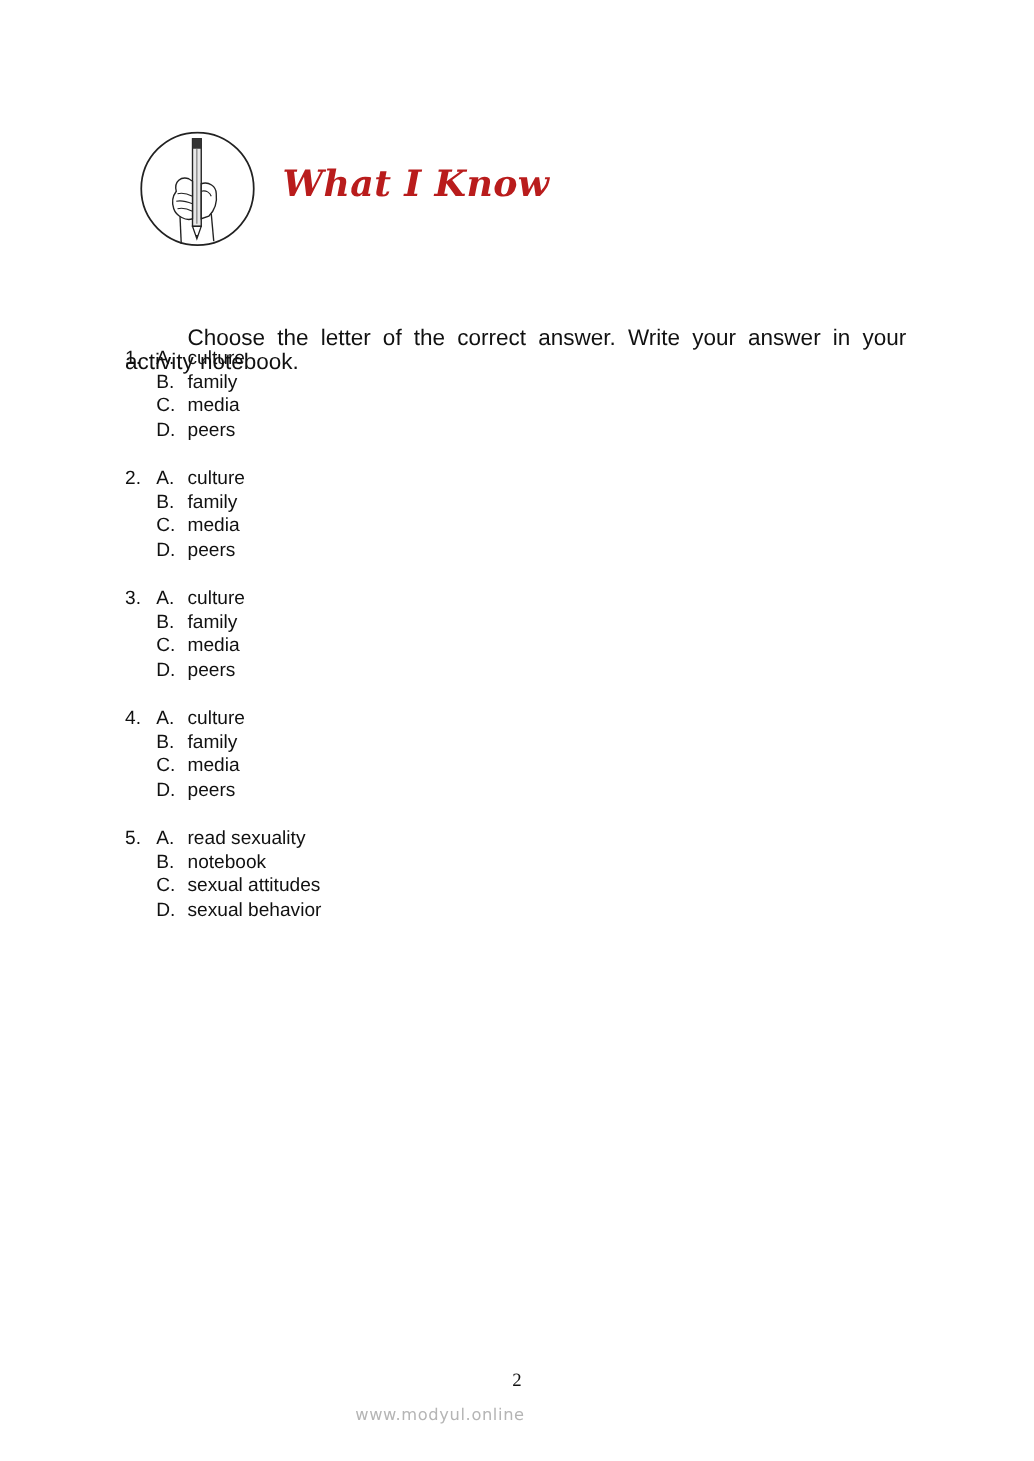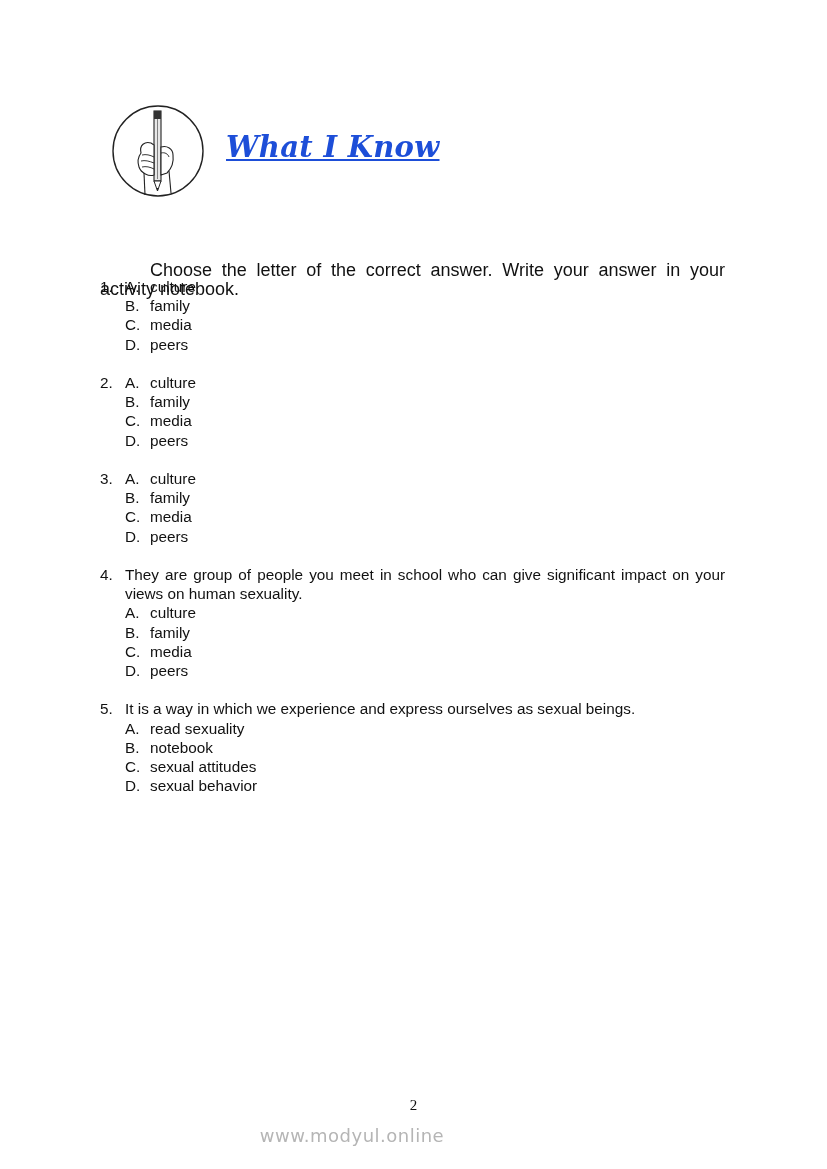--- a/index.html
+++ b/index.html
@@ -1,34 +1,34 @@
 <!DOCTYPE html>
 <html><head>
   <meta charset="utf-8">
   <style>
     html, body { margin: 0; padding: 0; background: #ffffff; }
     body { width: 827px; height: 1169px; position: relative; overflow: hidden;
            font-family: "Liberation Sans", sans-serif; color: #111; }
     .icon-wrap { position: absolute; left: 111px; top: 105px; width: 94px; height: 94px; }
     .title { position: absolute; left: 226px; top: 130px; font-family: "DejaVu Serif", serif;
-             font-weight: bold; font-style: italic; font-size: 29px; color: #1d4ed8; letter-spacing: 0.3px; text-decoration: underline; }
+             font-weight: bold; font-style: italic; font-size: 29px; color: #b91c1c; letter-spacing: 0.3px; }
     .instructions { position: absolute; left: 100px; top: 220px; width: 625px; font-size: 18px;
                     line-height: 19.3px; text-align: justify; margin-top: 41px; }
     .instructions .indent { display: inline-block; width: 50px; }
     .questions { position: absolute; left: 100px; top: 277px; width: 625px; margin: 0; padding: 0; list-style: none; }
     .question { position: relative; font-size: 15.3px; line-height: 19.2px; margin-bottom: 19.2px; }
     .q-num { position: absolute; left: 0; top: 0; width: 25px; }
     .q-text { margin-left: 25px; text-align: justify; }
     .options { margin: 0 0 0 25px; padding: 0; list-style: none; }
     .option { display: flex; }
     .opt-letter { width: 25px; }
     .page-number { position: absolute; left: 0; width: 827px; top: 1097px; text-align: center;
                    font-family: "Liberation Serif", serif; font-size: 15px; color: #111; }
     .watermark { position: absolute; left: 0; width: 704px; top: 1125px; text-align: center;
-                 font-family: "DejaVu Sans", sans-serif; font-size: 18px; color: #b5b5b5; letter-spacing: 0.5px; }
+                 font-family: "DejaVu Sans", sans-serif; font-size: 13px; color: #b5b5b5; letter-spacing: 0.5px; }
   </style>
 </head>
 <body>
 
 <div class="icon-wrap">
   <svg width="94" height="94" viewBox="0 0 94 94" xmlns="http://www.w3.org/2000/svg">
     <circle cx="47" cy="46" r="45" fill="#fff" stroke="#222" stroke-width="1.4"></circle>
 
     <rect x="43" y="6" width="7" height="70" fill="#e8e8e8" stroke="#222" stroke-width="1.1"></rect>
     <rect x="43" y="6" width="7" height="8" fill="#333"></rect>
@@ -111,21 +111,20 @@
           <span>media</span>
         </li>
       <li class="option">
           <span class="opt-letter">D.</span>
           <span>peers</span>
         </li>
     </ul>
   </li>
   <li class="question">
     <span class="q-num">4.</span>
-    <div class="q-text">They are group of people you meet in school who can give significant impact on your views on human sexuality.</div>
     <ul class="options">
       <li class="option">
           <span class="opt-letter">A.</span>
           <span>culture</span>
         </li>
       <li class="option">
           <span class="opt-letter">B.</span>
           <span>family</span>
         </li>
       <li class="option">
@@ -133,21 +132,20 @@
           <span>media</span>
         </li>
       <li class="option">
           <span class="opt-letter">D.</span>
           <span>peers</span>
         </li>
     </ul>
   </li>
   <li class="question">
     <span class="q-num">5.</span>
-    <div class="q-text">It is a way in which we experience and express ourselves as sexual beings.</div>
     <ul class="options">
       <li class="option">
           <span class="opt-letter">A.</span>
           <span>read sexuality</span>
         </li>
       <li class="option">
           <span class="opt-letter">B.</span>
           <span>notebook</span>
         </li>
       <li class="option">

